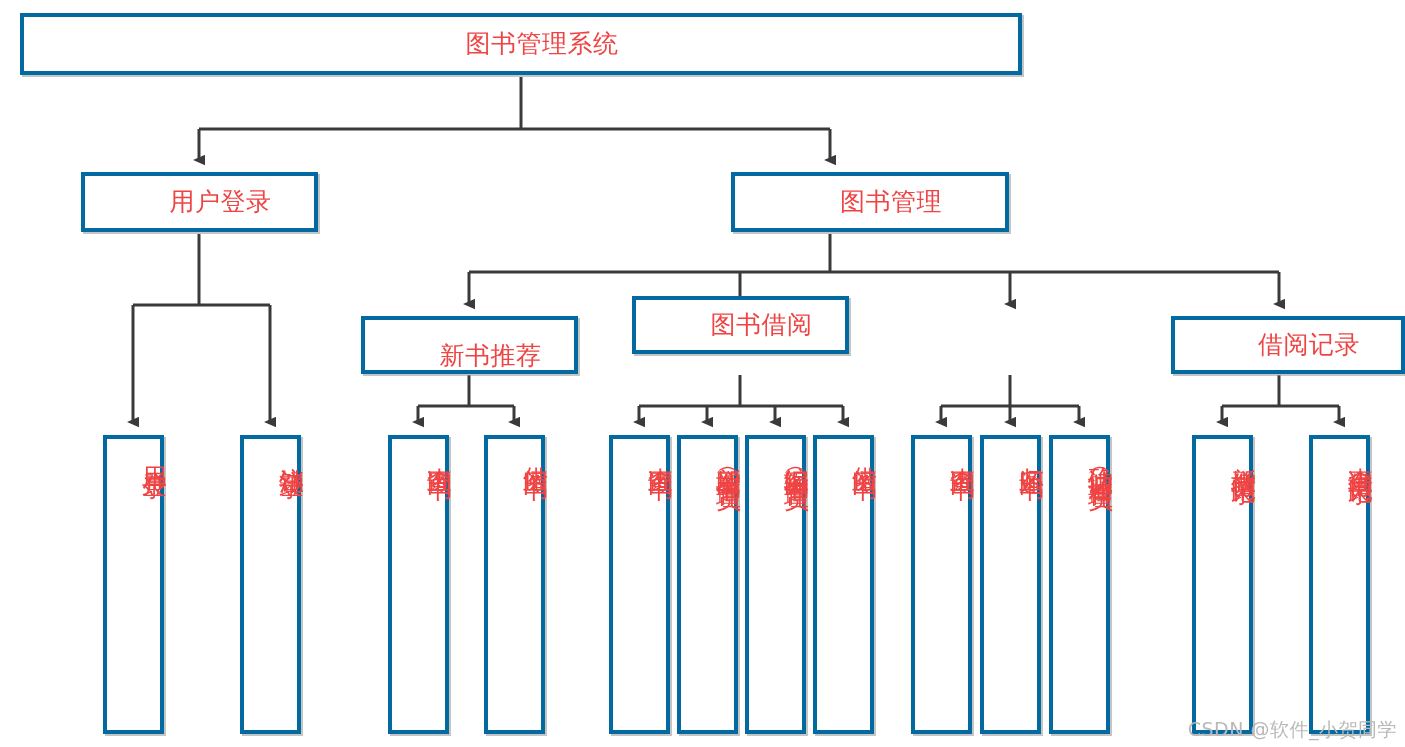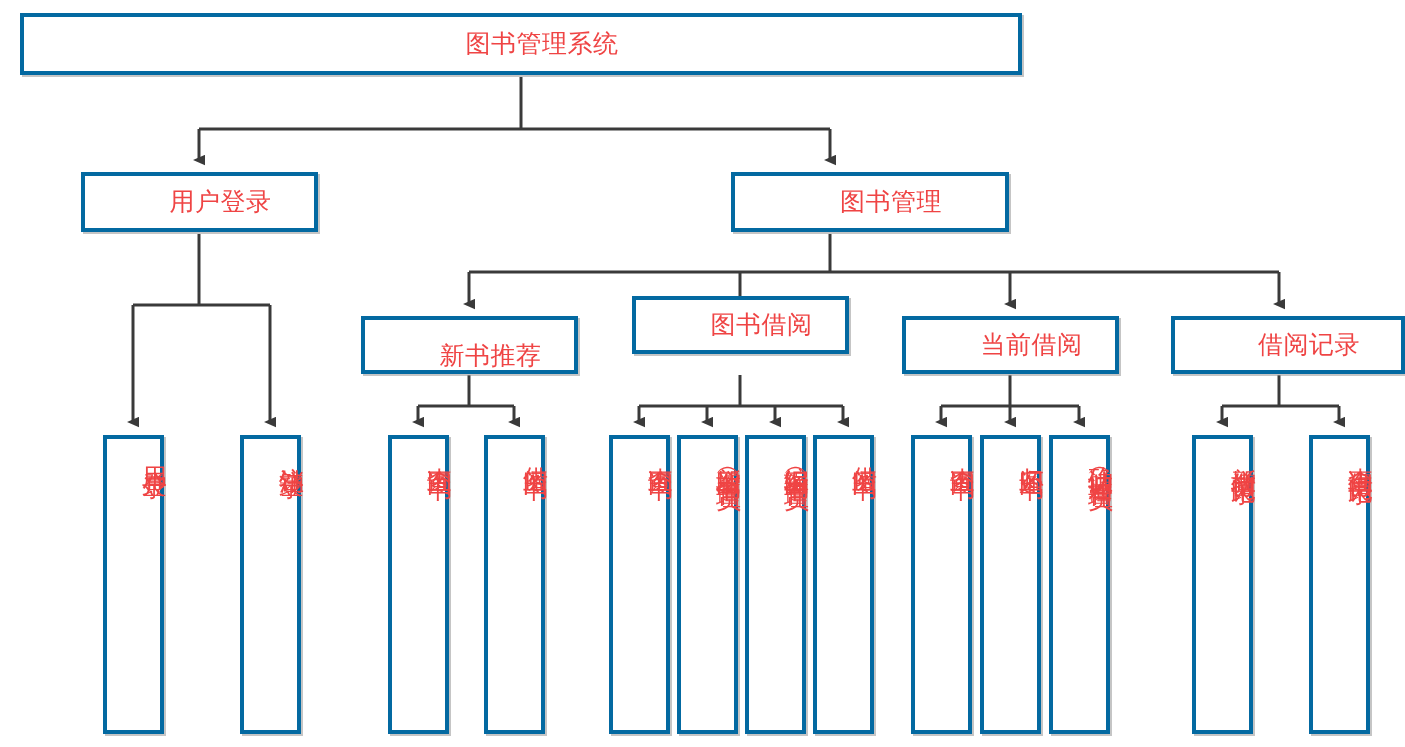--- a/index.html
+++ b/index.html
@@ -134,23 +134,20 @@
   <div class="node horizontal" style="left:711px; top:172px; width:278px; height:60px;margin-left:20px;">
     <span class="label">图书管理</span>
   </div>
 
   <div class="node horizontal" style="left:361px; top:316px; width:217px; height:58px;align-items:flex-end;">
     <span class="label">新书推荐</span>
   </div>
   <div class="node horizontal" style="left:632px; top:296px; width:217px; height:58px;">
     <span class="label">图书借阅</span>
   </div>
-  <div class="node horizontal" style="left:902px; top:316px; width:217px; height:58px;">
-    <span class="label">当前借阅</span>
-  </div>
   <div class="node horizontal" style="left:1171px; top:316px; width:234px; height:58px;">
     <span class="label">借阅记录</span>
   </div>
 
   <div class="node vertical" style="left:103px; top:435px; width:61px; height:299px;">
     <span class="label">用户登录</span>
   </div>
   <div class="node vertical" style="left:240px; top:435px; width:61px; height:299px;">
     <span class="label">注销登录</span>
   </div>
@@ -185,14 +182,15 @@
     <span class="label">确认归还（管理员）</span>
   </div>
 
   <div class="node vertical" style="left:1192px; top:435px; width:61px; height:299px;">
     <span class="label">新增借阅记录</span>
   </div>
   <div class="node vertical" style="left:1309px; top:435px; width:61px; height:299px;">
     <span class="label">查询借阅记录</span>
   </div>
 
+  <div class="watermark">CSDN @软件_小贺同学</div>
 
 </div>
 
 </body></html>

